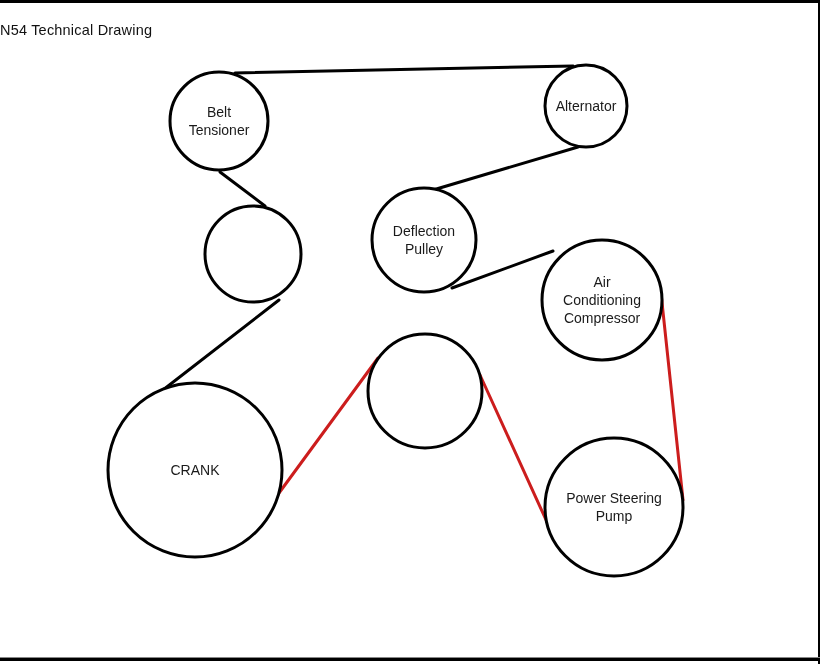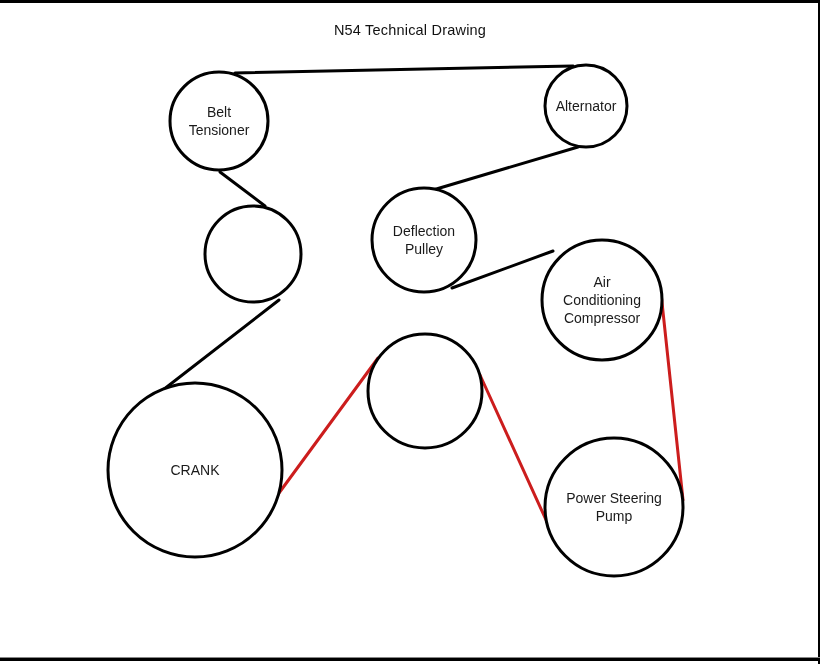--- a/index.html
+++ b/index.html
@@ -32,21 +32,20 @@
     left: 0; bottom: 3px;
     width: 100%; height: 3px;
     background: #000000;
     box-shadow: 0 -1px 0 #888888;
   }
   .title {
     position: absolute;
     top: 22px;
     left: 0;
     width: 100%;
-    text-align: center;
     font-size: 14.5px;
     color: #111111;
     letter-spacing: 0.2px;
   }
   svg.diagram {
     position: absolute;
     left: 0; top: 0;
   }
   svg.diagram text {
     font-family: "Liberation Sans", "DejaVu Sans", sans-serif;

